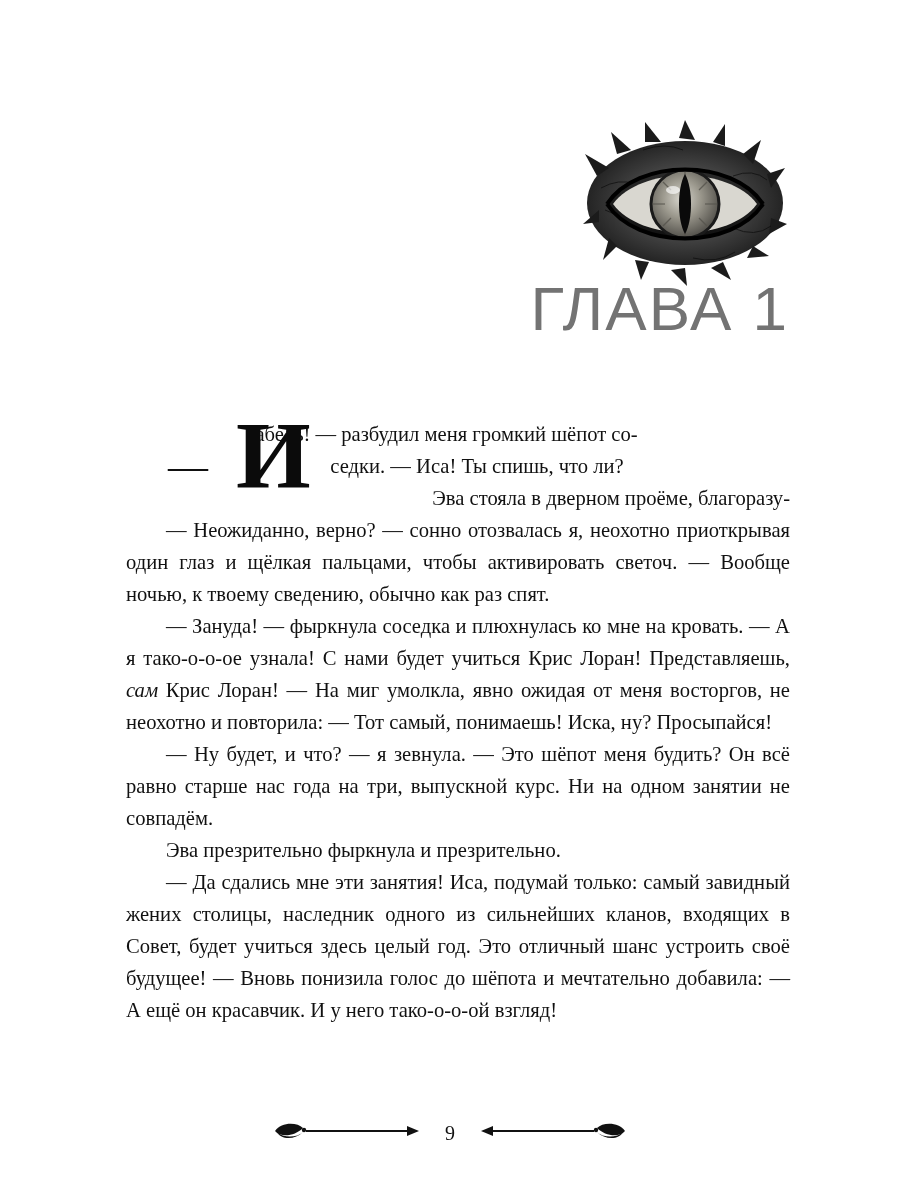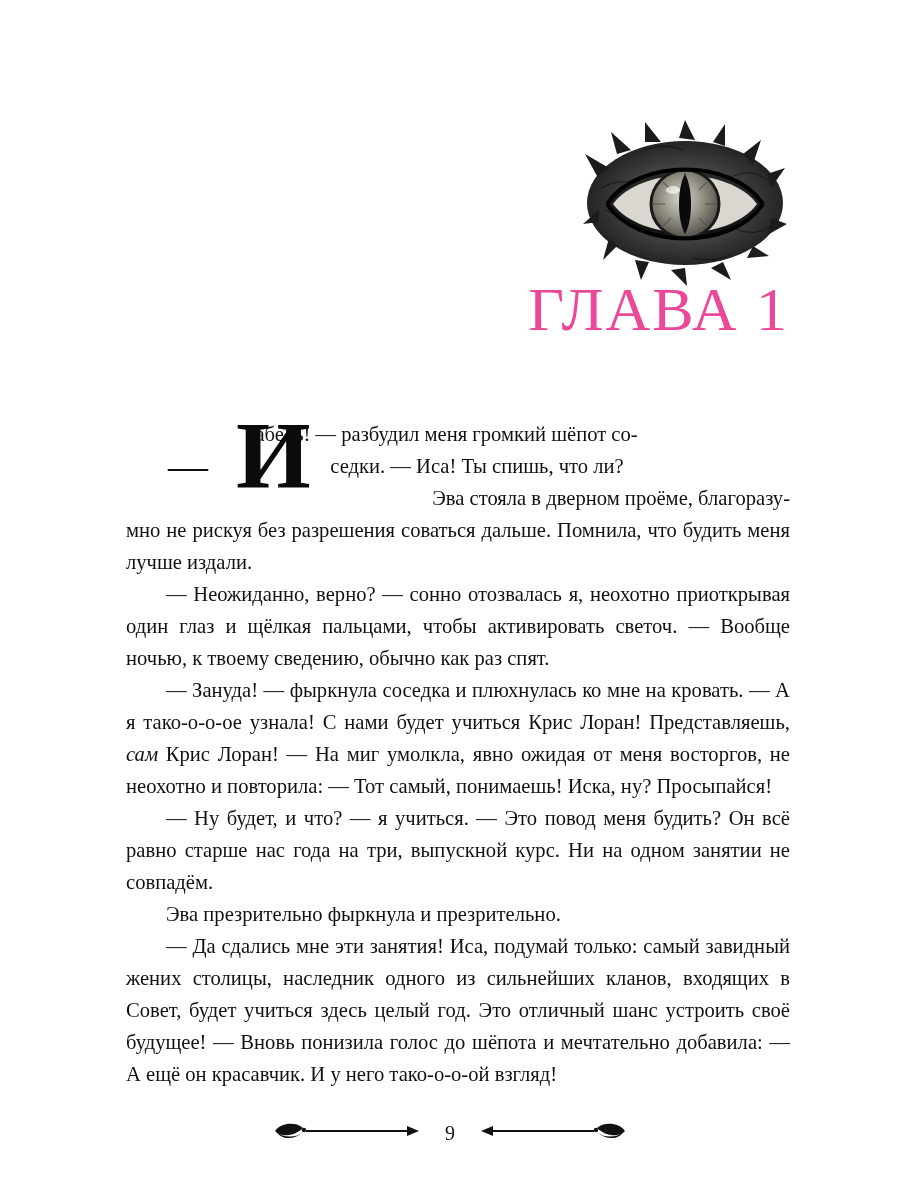--- a/index.html
+++ b/index.html
@@ -32,26 +32,26 @@
     width: 205px;
     height: 170px;
   }
   .eye-ornament svg { display: block; width: 205px; height: 170px; }
 
   
   .chapter-title {
     position: absolute;
     right: 111px;
     top: 278px;
-    font-family: Liberation Serif, serif;
+    font-family: Liberation Sans, sans-serif;
     font-size: 62px;
     line-height: 1;
     letter-spacing: 2px;
     font-weight: 400;
-    color: #ec4899;
+    color: #737373;
     white-space: nowrap;
   }
 
   
   .body-text {
     position: absolute;
     left: 126px;
     top: 418px;
     width: 664px;
     font-size: 20.6px;
@@ -226,29 +226,28 @@
 
   <div class="body-text">
 
     <p class="first">
       <span class="dropcap-dash">—</span>
       <span class="dropcap-letter">И</span>
       <span class="first-lines">
         <span class="l1">сабель! — разбудил меня громкий шёпот со-</span>
         <span class="l2">седки. — Иса! Ты спишь, что ли?</span>
         <span class="l3">Эва стояла в дверном проёме, благоразу-</span>
-        <span class="rest">мно не рискуя без разрешения соваться дальше. Помнила, что будить меня лучше издали.</span>
       </span>
     </p>
 
     <p>— Неожиданно, верно? — сонно отозвалась я, неохотно приоткрывая один глаз и щёлкая пальцами, чтобы активировать светоч. — Вообще ночью, к твоему сведению, обычно как раз спят.</p>
 
     <p><span>— Зануда! — фыркнула соседка и плюхнулась ко мне на кровать. — А я тако-о-о-ое узнала! С нами будет учиться Крис Лоран! Представляешь, </span><em>сам</em><span> Крис Лоран! — На миг умолкла, явно ожидая от меня восторгов, не неохотно и повторила: — Тот самый, понимаешь! Иска, ну? Просыпайся!</span></p>
 
-    <p>— Ну будет, и что? — я учиться. — Это повод меня будить? Он всё равно старше нас года на три, выпускной курс. Ни на одном занятии не совпадём.</p>
+    <p>— Ну будет, и что? — я зевнула. — Это шёпот меня будить? Он всё равно старше нас года на три, выпускной курс. Ни на одном занятии не совпадём.</p>
 
     <p>Эва презрительно фыркнула и презрительно.</p>
 
     <p>— Да сдались мне эти занятия! Иса, подумай только: самый завидный жених столицы, наследник одного из сильнейших кланов, входящих в Совет, будет учиться здесь целый год. Это отличный шанс устроить своё будущее! — Вновь понизила голос до шёпота и мечтательно добавила: — А ещё он красавчик. И у него тако-о-о-ой взгляд!</p>
   </div>
 
   <div class="footer">
     <span class="footer-rule">
       <svg width="150" height="22" viewBox="0 0 150 22" xmlns="http://www.w3.org/2000/svg" aria-hidden="true">
         <g fill="#111111">

